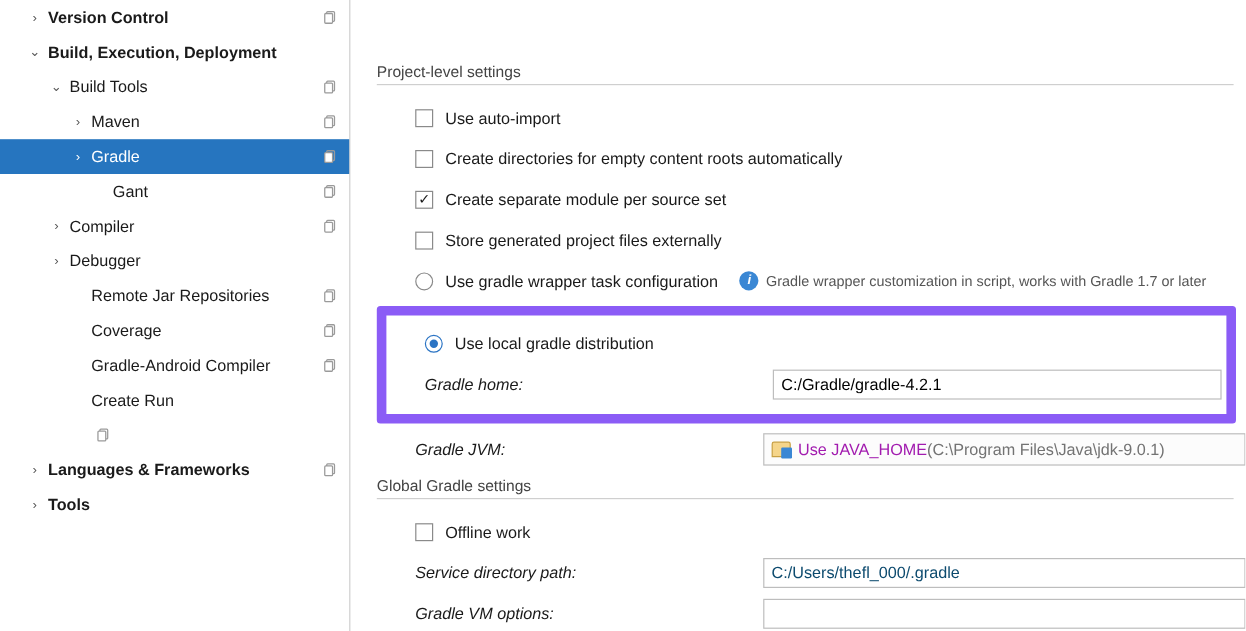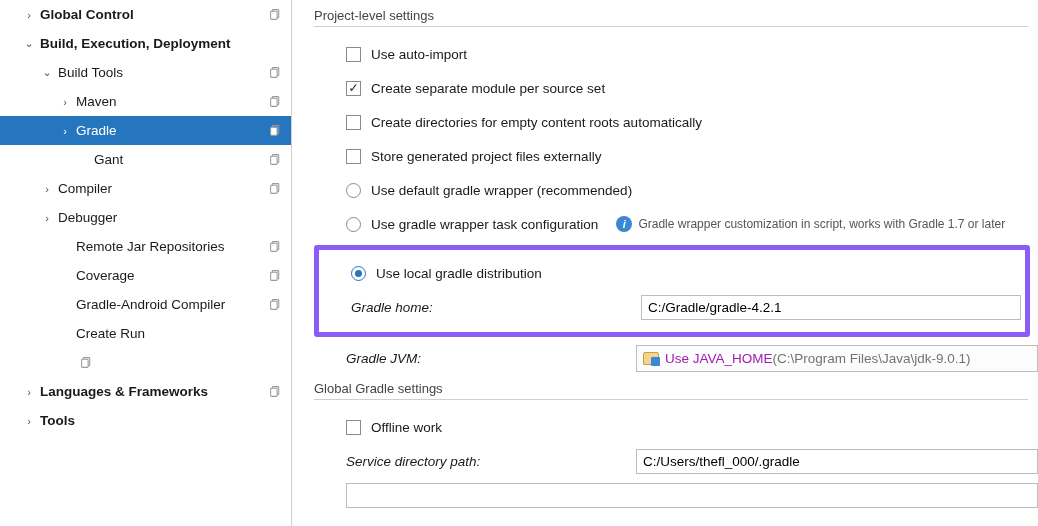--- a/index.html
+++ b/index.html
@@ -51,36 +51,37 @@
     color: #fff;
   }
   .selected .chev { color: #fff; }
   .selected .copy svg { fill: #d9e9f7; }
   .copy svg { fill: #b0b0b0; }
 
   .content {
     flex: 1;
     padding: 8px 0 0 22px;
     overflow: hidden;
+    margin-top: 44px;
   }
   .section-title {
     font-size: 13px;
     color: #444;
     border-bottom: 1px solid #cfcfcf;
     padding-bottom: 3px;
     margin: 0 10px 10px 0;
   }
   .row {
     display: flex;
     align-items: center;
     min-height: 34px;
     padding-left: 32px;
   }
   .row-highlight {
-    border: 5px solid #8b5cf6;
+    border: 8px solid #8b5cf6;
     border-radius: 3px;
     margin: 4px 8px 4px 0;
     padding: 6px 4px 8px 4px;
   }
   .row-highlight .row { padding-left: 28px; }
 
   .checkbox, .radio {
     width: 15px; height: 15px;
     border: 1px solid #8a8a8a;
     margin-right: 10px;
@@ -146,21 +147,21 @@
     margin-right: 6px;
   }
   .section2 { margin-top: 6px; }
 </style>
 </head>
 <body>
 
 <div class="sidebar" id="sidebar">
     <div class="tree-item ind0">
       <span class="chev">›</span>
-      <span class="lbl bold">Global Control</span>
+      <span class="lbl bold">Version Control</span>
       <span class="copy"><svg viewBox="0 0 16 16" width="13" height="13">
           <rect x="4" y="2" width="8" height="10" rx="1" fill="none" stroke="currentColor" stroke-width="1.3"></rect>
           <rect x="2" y="4" width="8" height="10" rx="1" fill="#fff" stroke="currentColor" stroke-width="1.3"></rect>
         </svg></span>
     </div>
     <div class="tree-item ind0">
       <span class="chev">⌄</span>
       <span class="lbl bold">Build, Execution, Deployment</span>
     </div>
     <div class="tree-item ind1">
@@ -257,34 +258,30 @@
   </div>
 
 <div class="content">
   <div class="section-title">Project-level settings</div>
 
   <div class="row">
     <span class="checkbox"></span>
     <span>Use auto-import</span>
   </div>
   <div class="row">
+    <span class="checkbox"></span>
+    <span>Create directories for empty content roots automatically</span>
+  </div>
+  <div class="row">
     <span class="checkbox sel"></span>
     <span>Create separate module per source set</span>
   </div>
   <div class="row">
     <span class="checkbox"></span>
-    <span>Create directories for empty content roots automatically</span>
-  </div>
-  <div class="row">
-    <span class="checkbox"></span>
     <span>Store generated project files externally</span>
-  </div>
-  <div class="row">
-    <span class="radio"></span>
-    <span>Use default gradle wrapper (recommended)</span>
   </div>
   <div class="row">
     <span class="radio"></span>
     <span>Use gradle wrapper task configuration</span>
     <span class="info">
       <span class="info-icon">i</span>
       <span>Gradle wrapper customization in script, works with Gradle 1.7 or later</span>
     </span>
   </div>
 
@@ -311,18 +308,19 @@
   </div>
 
   <div class="section-title section2">Global Gradle settings</div>
 
   <div class="row">
     <span class="checkbox"></span>
     <span>Offline work</span>
   </div>
   <div class="row">
     <span class="label-col">Service directory path:</span>
-    <input class="input" style="color: #000000;" value="C:/Users/thefl_000/.gradle">
-  </div>
-  <div class="row">
+    <input class="input" style="color: #0c4a6e;" value="C:/Users/thefl_000/.gradle">
+  </div>
+  <div class="row">
+    <span class="label-col">Gradle VM options:</span>
     <input class="input" style="">
   </div>
 </div>
 
 </body></html>

